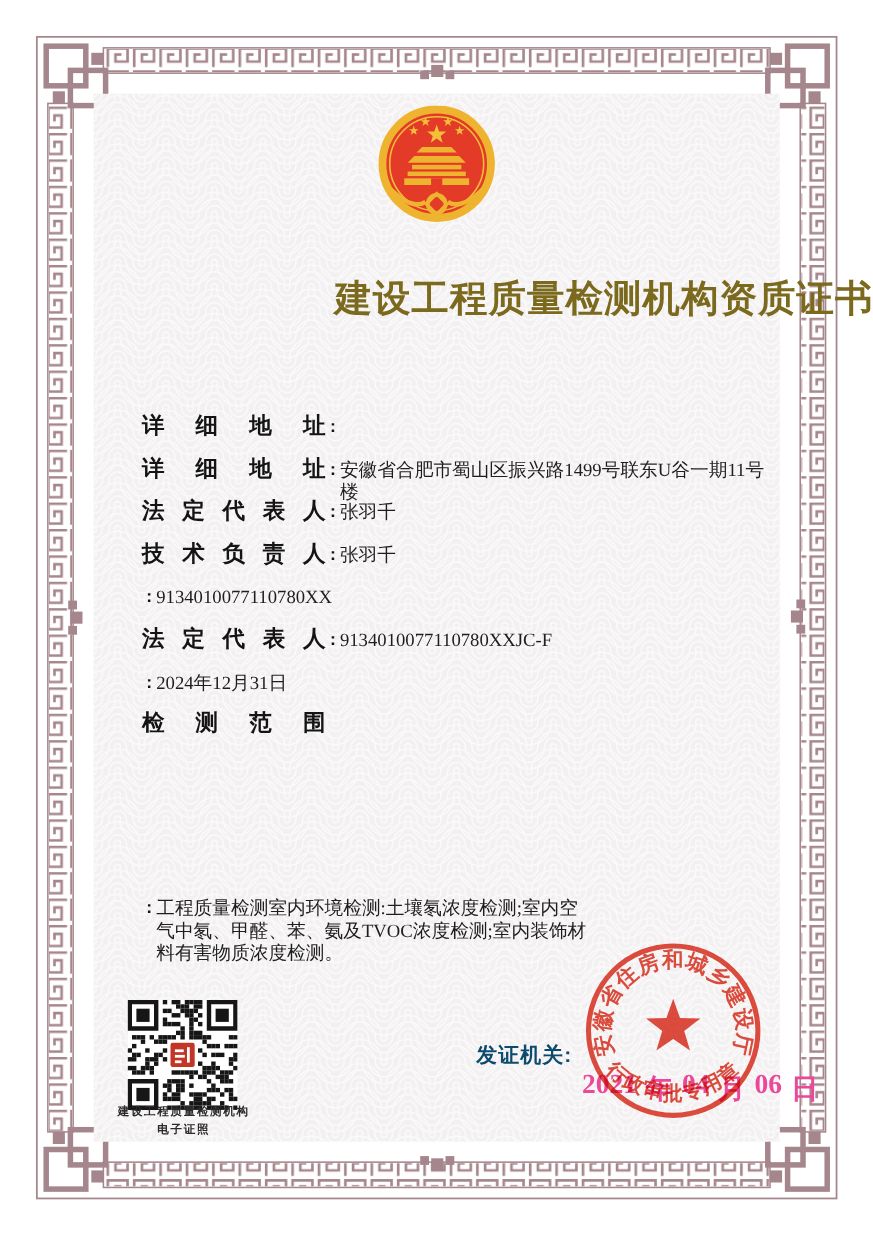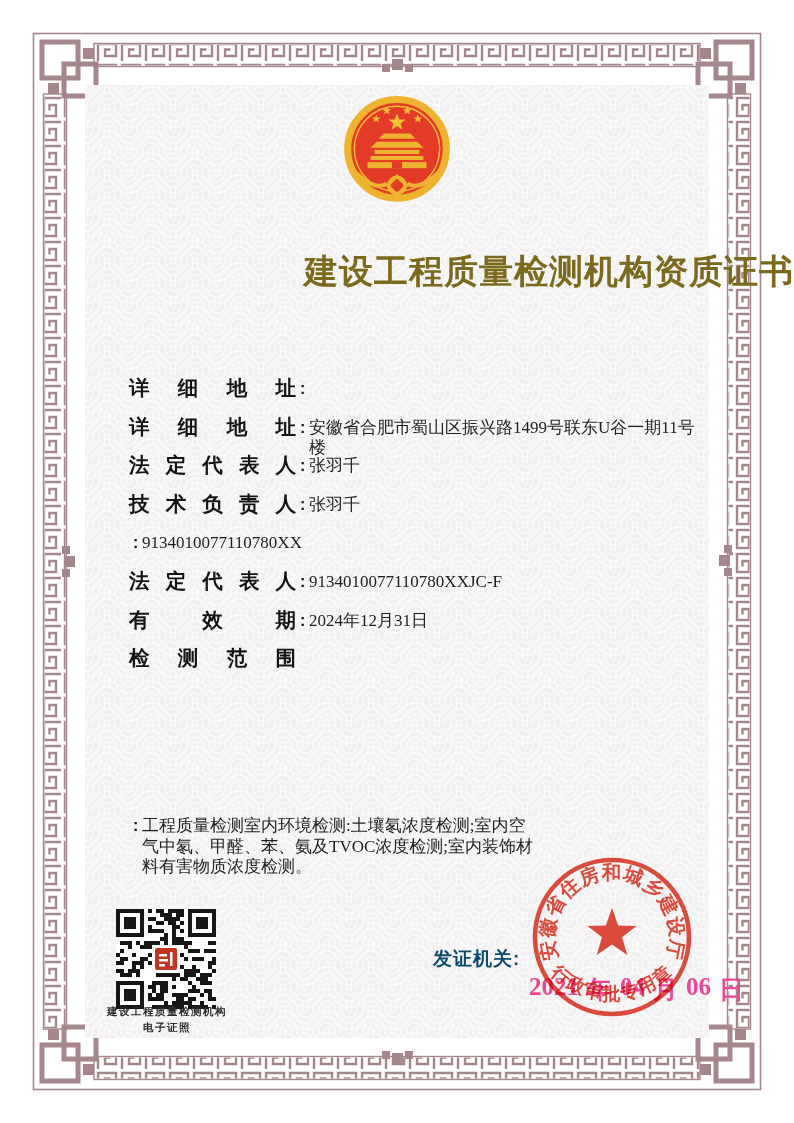--- a/index.html
+++ b/index.html
@@ -179,21 +179,20 @@
       </div>
     </div>
     <div class="field-row">
       <div class="f-label">法定代表人</div>
       <div class="f-value">
         <span class="f-colon">:</span>
         <span>9134010077110780XXJC-F</span>
       </div>
     </div>
     <div class="field-row">
-      <div class="f-label">有效期</div>
       <div class="f-value">
         <span class="f-colon">:</span>
         <span>2024年12月31日</span>
       </div>
     </div>
     <div class="field-row tall">
       <div class="f-label">检测范围</div>
       <div class="f-value">
         <span class="f-colon">:</span>
         <span>工程质量检测室内环境检测:土壤氡浓度检测;室内空气中氡、甲醛、苯、氨及TVOC浓度检测;室内装饰材料有害物质浓度检测。</span>

